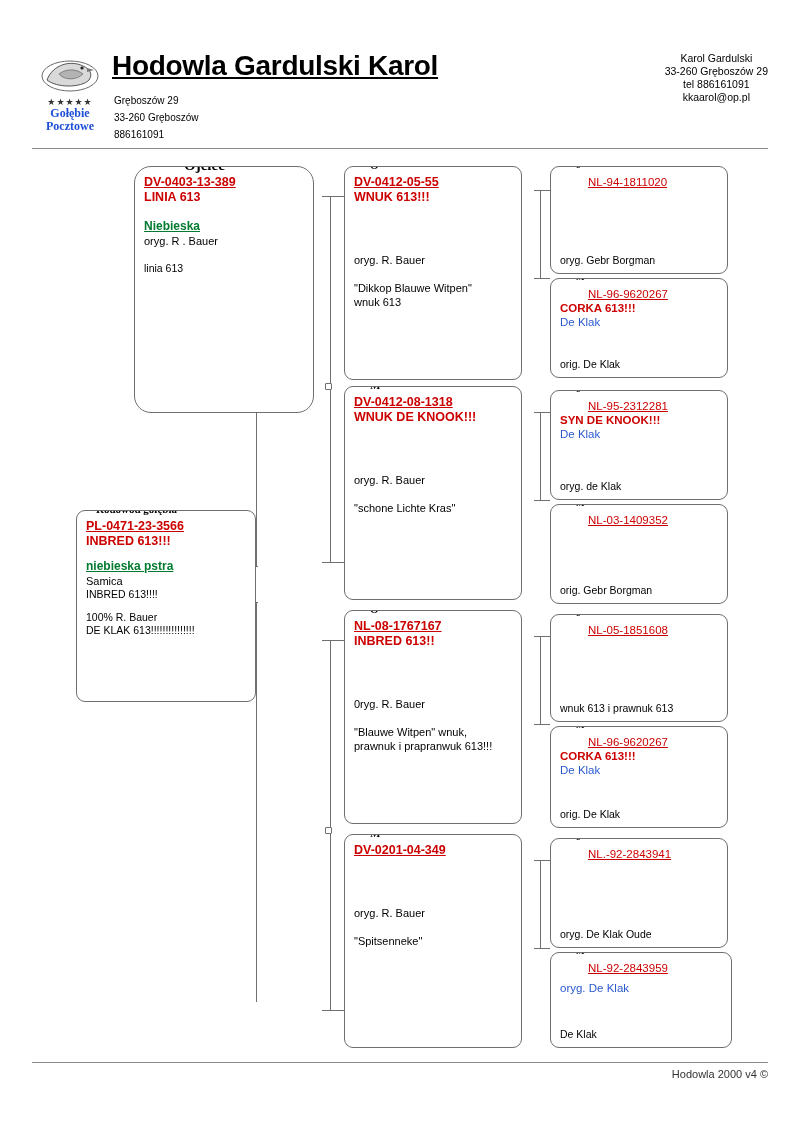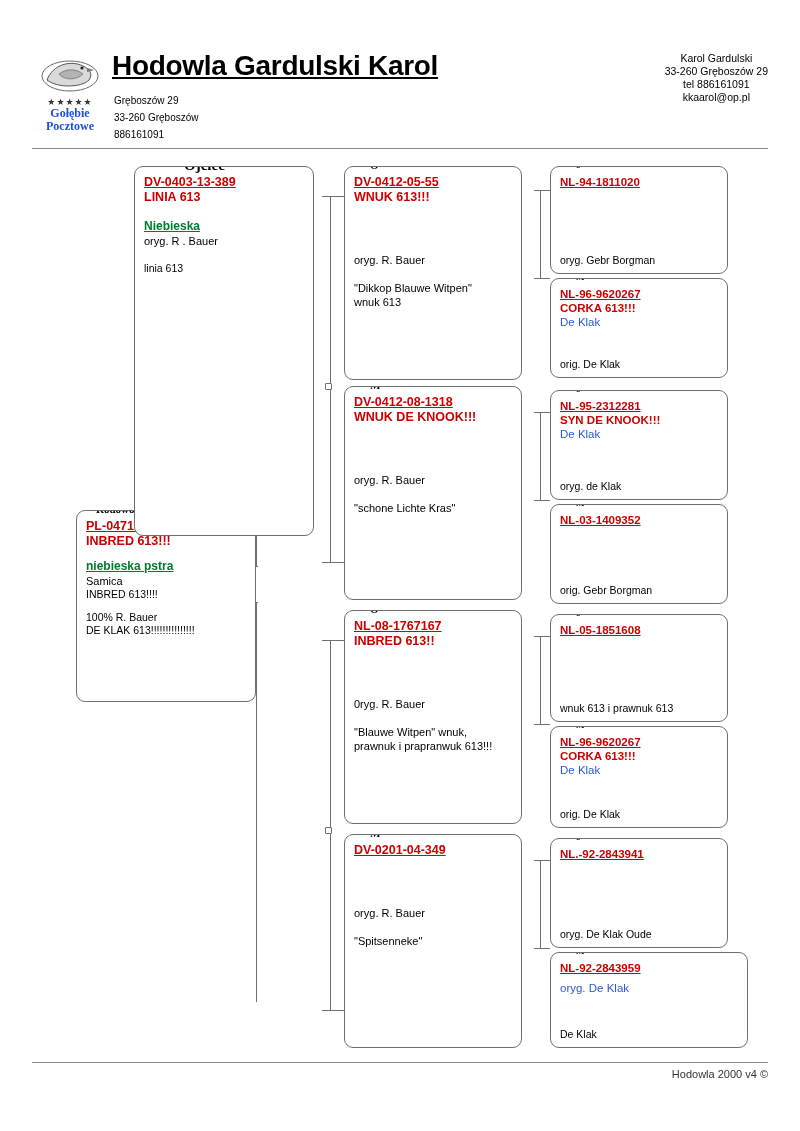--- a/index.html
+++ b/index.html
@@ -140,25 +140,26 @@
   .ring {
     color: #cc0000;
     font-weight: bold;
     text-decoration: underline;
     font-size: 12.5px;
     line-height: 15px;
     white-space: nowrap;
   }
   .ring-sm {
     color: #cc0000;
-    font-weight: bold;
+    font-weight: normal;
     text-decoration: underline;
     font-size: 11.5px;
     line-height: 14px;
     white-space: nowrap;
+    margin-left: 28px;
   }
   .name {
     color: #cc0000;
     font-weight: bold;
     font-size: 12.5px;
     line-height: 15px;
   }
   .name-sm {
     color: #cc0000;
     font-weight: bold;
@@ -290,21 +291,21 @@
     <div class="name">INBRED 613!!!</div>
     <div class="gap10"></div>
     <div class="color-green">niebieska pstra</div>
     <div class="plain-11">Samica</div>
     <div class="plain">INBRED 613!!!!</div>
     <div class="gap10"></div>
     <div class="plain">100% R. Bauer</div>
     <div class="plain">DE KLAK 613!!!!!!!!!!!!!!!</div>
   </div>
 
-  <div class="box" style="left:134px; top:166px; width:180px; height:370px;">
+  <div class="box" style="left:134px; top:166px; width:180px; height:247px;border-radius:17px;">
     <div class="box-label lbl-big" style="left:44px;">Ojciec</div>
     <div class="ring">DV-0403-13-389</div>
     <div class="name">LINIA 613</div>
     <div class="gap14"></div>
     <div class="color-green">Niebieska</div>
     <div class="plain-11">oryg. R . Bauer</div>
     <div class="gap14"></div>
     <div class="plain">linia 613</div>
   </div>
 
@@ -402,21 +403,21 @@
   </div>
 
   <div class="box" style="left:550px; top:838px; width:178px; height:110px;">
     <div class="box-label lbl-sm" style="left:20px;">o</div>
     <div class="ring-sm">NL.-92-2843941</div>
     <div class="name-sm"></div>
     <div class="blue"></div>
     <div class="bottom-note plain">oryg. De Klak Oude</div>
   </div>
 
-  <div class="box" style="left:550px; top:952px; width:198px; height:96px;">
+  <div class="box" style="left:550px; top:952px; width:182px; height:96px;">
     <div class="box-label lbl-sm" style="left:20px;">M</div>
     <div class="ring-sm">NL-92-2843959</div>
     <div class="name-sm"></div>
     <div class="gap6"></div>
     <div class="blue">oryg.  De Klak</div>
     <div class="bottom-note plain">De Klak</div>
   </div>
 
   <div class="ftr-rule"></div>
   <div class="footer-text">Hodowla 2000 v4 ©</div>

